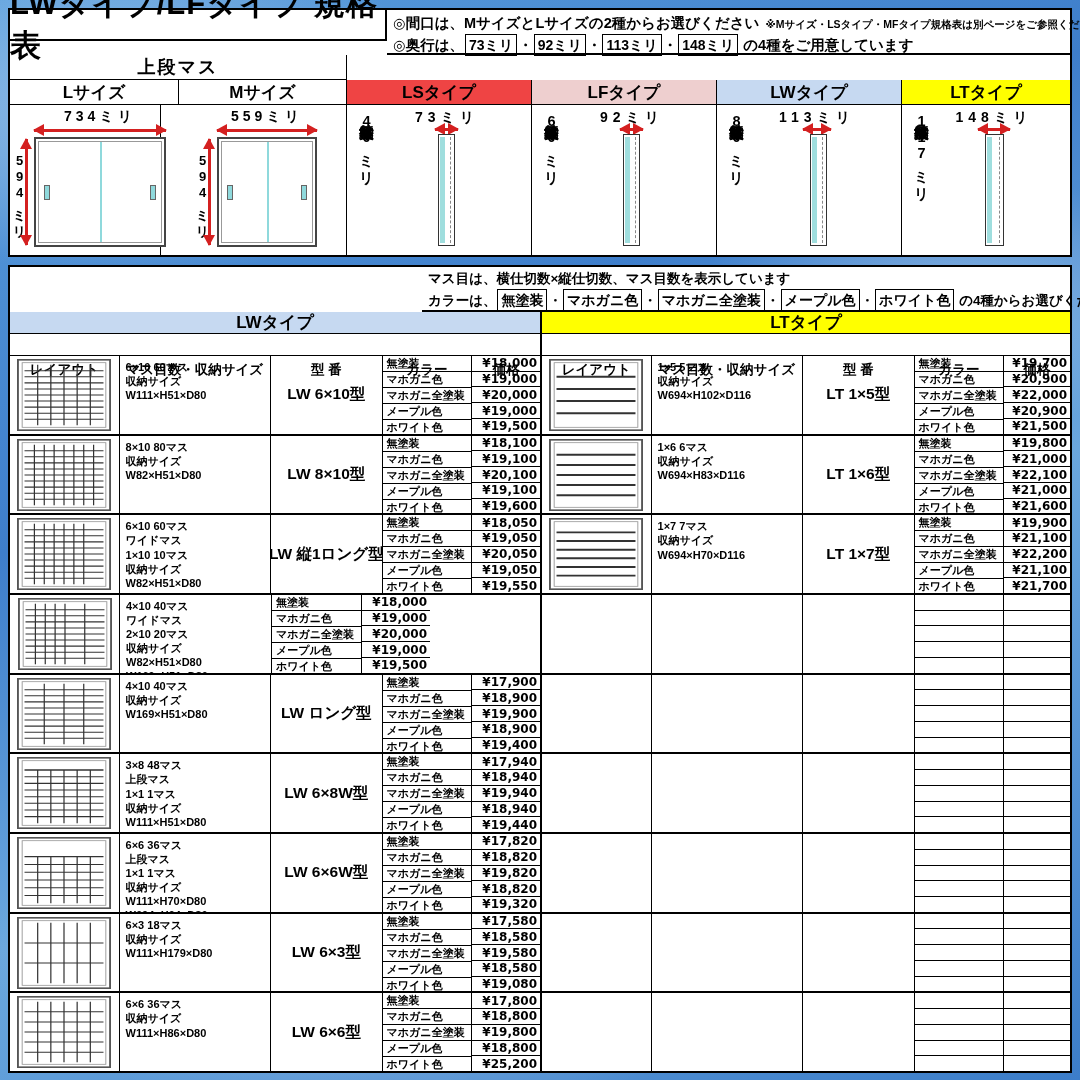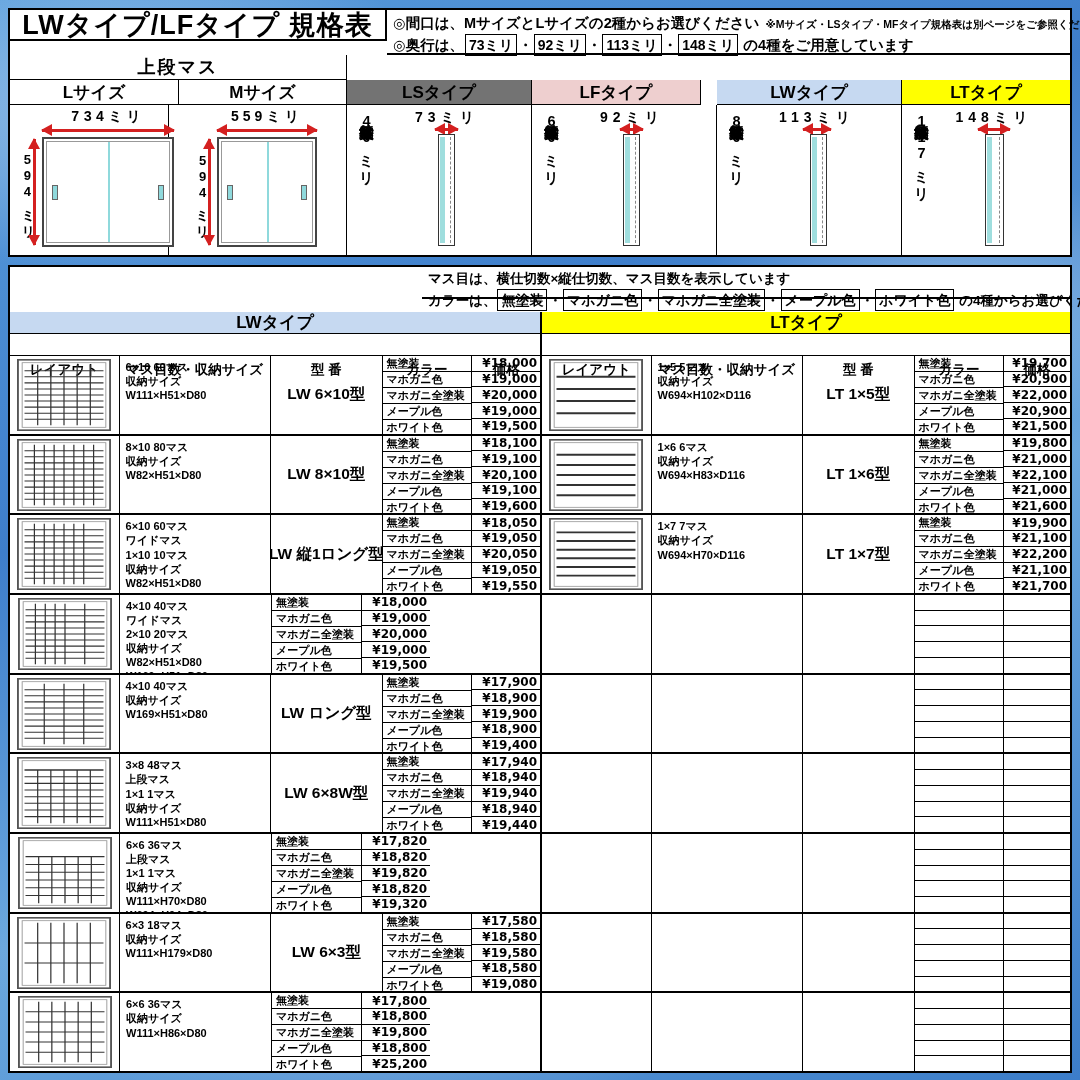--- a/index.html
+++ b/index.html
@@ -11,21 +11,21 @@
       radial-gradient(ellipse 420px 220px at 88% 28%, rgba(255,255,255,.28), transparent 60%),
       radial-gradient(ellipse 650px 300px at 35% 88%, rgba(255,255,255,.30), transparent 60%),
       linear-gradient(155deg,#5b9fdd 0%,#3e7ecb 35%,#6aa7de 60%,#3c7dc9 100%);}
   .paper{position:absolute;left:8px;top:8px;width:1064px;height:1066px;}
   .sec{position:absolute;background:#fff;border:2px solid #000;box-sizing:border-box;}
   #sec-a{left:0;top:0;width:1064px;height:249px;}
   #sec-b{left:0;top:257px;width:1064px;height:808px;}
   .abs{position:absolute;box-sizing:border-box;}
   
   .title-box{left:0;top:0;width:377px;height:31px;border-right:2px solid #000;border-bottom:2px solid #000;
-    display:flex;align-items:center;justify-content:center;font-size:27px;font-weight:bold;letter-spacing:1px;}
+    display:flex;align-items:center;justify-content:center;font-size:31px;font-weight:bold;letter-spacing:1px;}
   .top-notes{left:377px;top:0;width:685px;height:45px;border-bottom:2px solid #000;padding:3px 6px;font-weight:bold;}
   .tn-line{white-space:nowrap;font-size:14.5px;line-height:20px;}
   .tn-sub{font-size:10.5px;margin-left:6px;}
   .opt-box{display:inline-block;border:1px solid #000;padding:0 3px;margin:0 1px;font-size:14px;}
   .hdr{display:flex;align-items:center;justify-content:center;font-weight:bold;}
   .row2l{left:0;top:45px;width:337px;height:25px;border-right:1px solid #000;border-bottom:1px solid #000;font-size:18px;letter-spacing:2px;}
   .row2r{left:337px;top:45px;width:725px;height:25px;border-bottom:1px solid #000;font-size:16px;letter-spacing:1px;}
   .h3{top:70px;height:25px;border-right:1px solid #000;border-bottom:1px solid #000;font-size:17px;}
   .d4{top:95px;height:150px;border-right:1px solid #000;}
   .noR{border-right:none !important;}
@@ -45,21 +45,21 @@
   .handle.hl{left:5px;} .handle.hr{right:5px;}
   
   .dp-storage{left:12px;top:8px;writing-mode:vertical-rl;text-orientation:upright;font-weight:bold;font-size:14.5px;line-height:1;}
   .dp-label{top:4px;text-align:center;font-weight:bold;font-size:14px;letter-spacing:5px;white-space:nowrap;}
   .dp-panel{border:1.5px solid #333;background:#fff;width:17px;height:112px;top:29px;}
   .dp-cyan{position:absolute;left:1px;top:2px;bottom:2px;width:5px;background:#9fdede;}
   .dp-dash{position:absolute;right:3px;top:2px;bottom:2px;border-right:1px dashed #888;}
   
   .b-title{left:0;top:0;width:412px;height:45px;border-right:2px solid #000;border-bottom:2px solid #000;
     display:flex;align-items:center;justify-content:center;font-size:19px;font-weight:bold;letter-spacing:1px;}
-  .b-notes{left:412px;top:0;width:648px;height:32px;border-bottom:2px solid #000;padding:2px 6px;font-weight:bold;}
+  .b-notes{left:412px;top:0;width:648px;height:45px;border-bottom:2px solid #000;padding:2px 6px;font-weight:bold;}
   .bn-line{white-space:nowrap;font-size:13.5px;line-height:20px;}
   .type-hdr{top:45px;height:22px;display:flex;align-items:center;justify-content:center;
     font-size:17px;font-weight:bold;border-bottom:1px solid #000;}
   #lw-hdr{left:0;width:532px;border-right:2px solid #000;}
   #lt-hdr{left:532px;width:528px;}
   .cols{display:flex;height:22px;border-bottom:1px solid #000;}
   .colh{display:flex;align-items:center;justify-content:center;font-weight:bold;font-size:13.5px;
     border-right:1px solid #000;box-sizing:border-box;margin-top:36px;}
   #lw-cols{left:0;top:67px;width:532px;border-right:2px solid #000;box-sizing:border-box;}
   #lt-cols{left:532px;top:67px;width:528px;}
@@ -92,26 +92,26 @@
     <div class="abs title-box">LWタイプ/LFタイプ 規格表</div>
     <div class="abs top-notes">
       <div class="tn-line"><span>◎間口は、MサイズとLサイズの2種からお選びください</span><span class="tn-sub">※Mサイズ・LSタイプ・MFタイプ規格表は別ページをご参照ください</span></div>
       <div class="tn-line"><span>◎奥行は、</span><span class="opt-box">73ミリ</span><span>・</span><span class="opt-box">92ミリ</span><span>・</span><span class="opt-box">113ミリ</span><span>・</span><span class="opt-box">148ミリ</span> <span>の4種をご用意しています</span></div>
     </div>
 
     <div class="abs hdr row2l">上段マス</div>
 
     <div class="abs hdr h3" style="left:0;width:169px;">Lサイズ</div>
     <div class="abs hdr h3" style="left:169px;width:168px;">Mサイズ</div>
-    <div class="abs hdr h3" style="left: 337px; width: 185px; background: #737373;">LSタイプ</div>
-    <div class="abs hdr h3" style="left: 522px; width: 169px; background: rgb(238, 207, 207);">LFタイプ</div>
+    <div class="abs hdr h3" style="left: 337px; width: 185px; background: #ef4444;">LSタイプ</div>
+    <div class="abs hdr h3" style="left: 522px; width: 185px; background: rgb(238, 207, 207);">LFタイプ</div>
     <div class="abs hdr h3" style="left: 707px; width: 185px; background: rgb(198, 217, 241);">LWタイプ</div>
     <div class="abs hdr h3 noR" style="left: 892px; width: 168px; background: rgb(255, 255, 0);">LTタイプ</div>
 
-    <div class="abs d4" style="left:8px;width:151px;font-family:Liberation Mono, monospace;">
+    <div class="abs d4" style="left:0;width:151px;">
       <div class="abs wlabel" style="left:22px;width:136px;">734ミリ</div>
       <div class="abs arrow-h" style="top:24px;left:24px;width:132px;"></div>
       <div class="abs hlabel">594ミリ</div>
       <div class="abs arrow-v" style="left:15px;top:34px;height:106px;"></div>
       <div class="abs cabinet" style="left:24px;top:32px;width:132px;height:110px;">
         <div class="cab-inner">
               <div class="cab-mid"></div>
               <div class="handle hl"></div>
               <div class="handle hr"></div>
             </div>
@@ -474,20 +474,21 @@
               </svg>
             </div>
             <div class="cell c-spec">
               <div class="spec-line">6×6 36マス</div>
               <div class="spec-line">上段マス</div>
               <div class="spec-line">1×1 1マス</div>
               <div class="spec-line">収納サイズ</div>
               <div class="spec-line">W111×H70×D80</div>
               <div class="spec-line">W694×H94×D80</div>
             </div>
+            <div class="cell c-model">LW 6×6W型</div>
             <div class="cell c-colors">
               <div class="sub">無塗装</div>
               <div class="sub">マホガニ色</div>
               <div class="sub">マホガニ全塗装</div>
               <div class="sub">メープル色</div>
               <div class="sub">ホワイト色</div>
             </div>
             <div class="cell c-prices">
               <div class="sub price">¥17,820</div>
               <div class="sub price">¥18,820</div>
@@ -546,20 +547,21 @@
                 <line x1="50" y1="7" x2="50" y2="81" stroke="#333" stroke-width="1.3"></line>
                 <line x1="64" y1="7" x2="64" y2="81" stroke="#333" stroke-width="1.3"></line>
                 <line x1="78" y1="7" x2="78" y2="81" stroke="#333" stroke-width="1.3"></line>
               </svg>
             </div>
             <div class="cell c-spec">
               <div class="spec-line">6×6 36マス</div>
               <div class="spec-line">収納サイズ</div>
               <div class="spec-line">W111×H86×D80</div>
             </div>
+            <div class="cell c-model">LW 6×6型</div>
             <div class="cell c-colors">
               <div class="sub">無塗装</div>
               <div class="sub">マホガニ色</div>
               <div class="sub">マホガニ全塗装</div>
               <div class="sub">メープル色</div>
               <div class="sub">ホワイト色</div>
             </div>
             <div class="cell c-prices">
               <div class="sub price">¥17,800</div>
               <div class="sub price">¥18,800</div>

